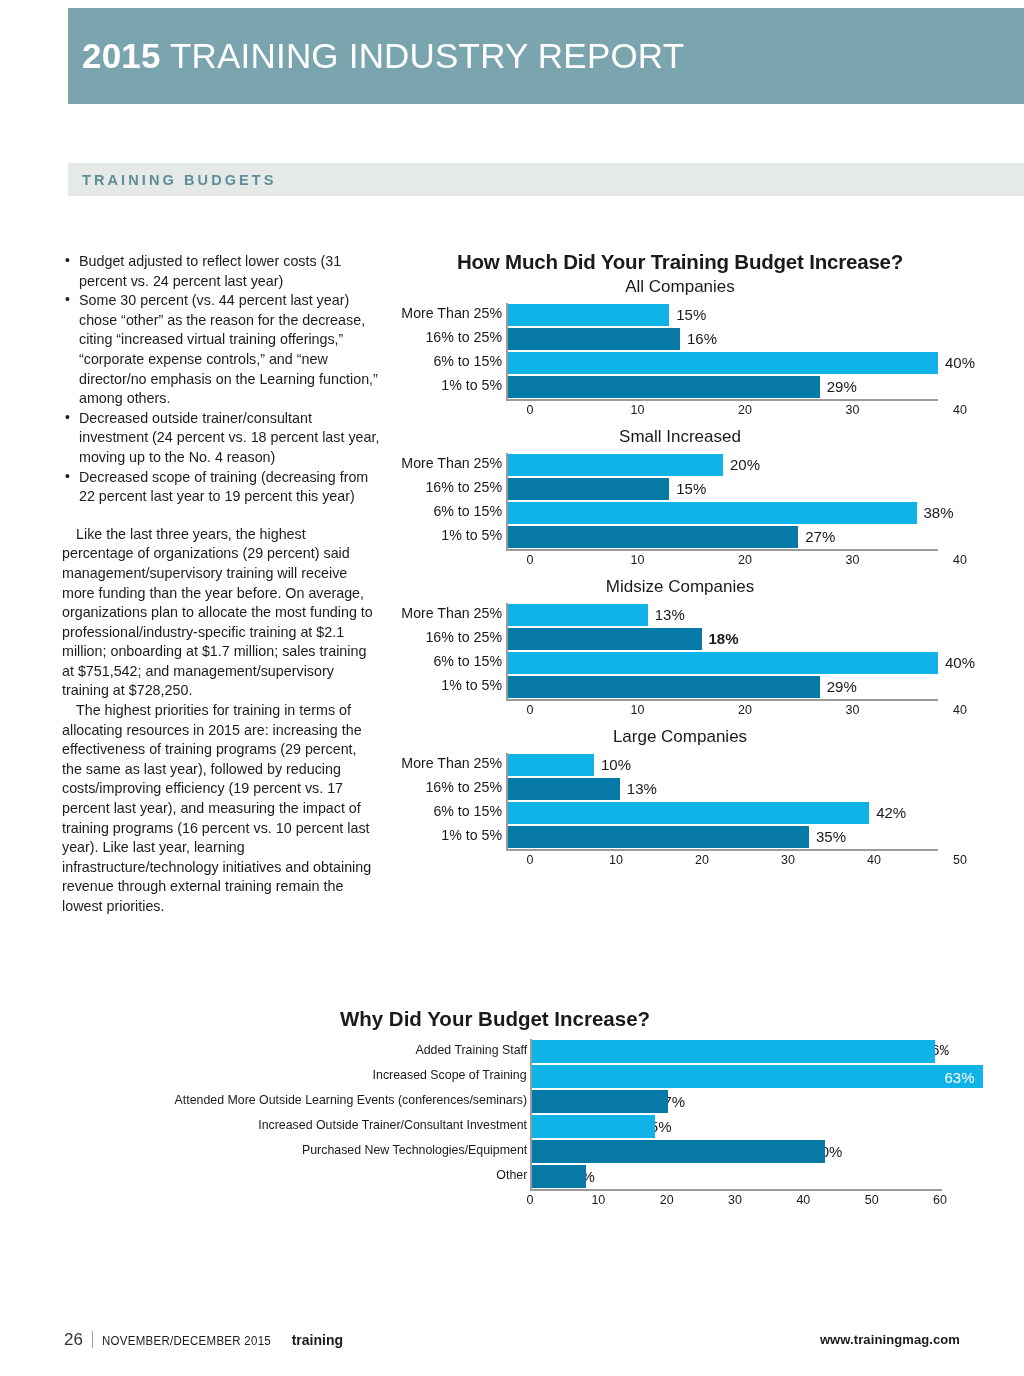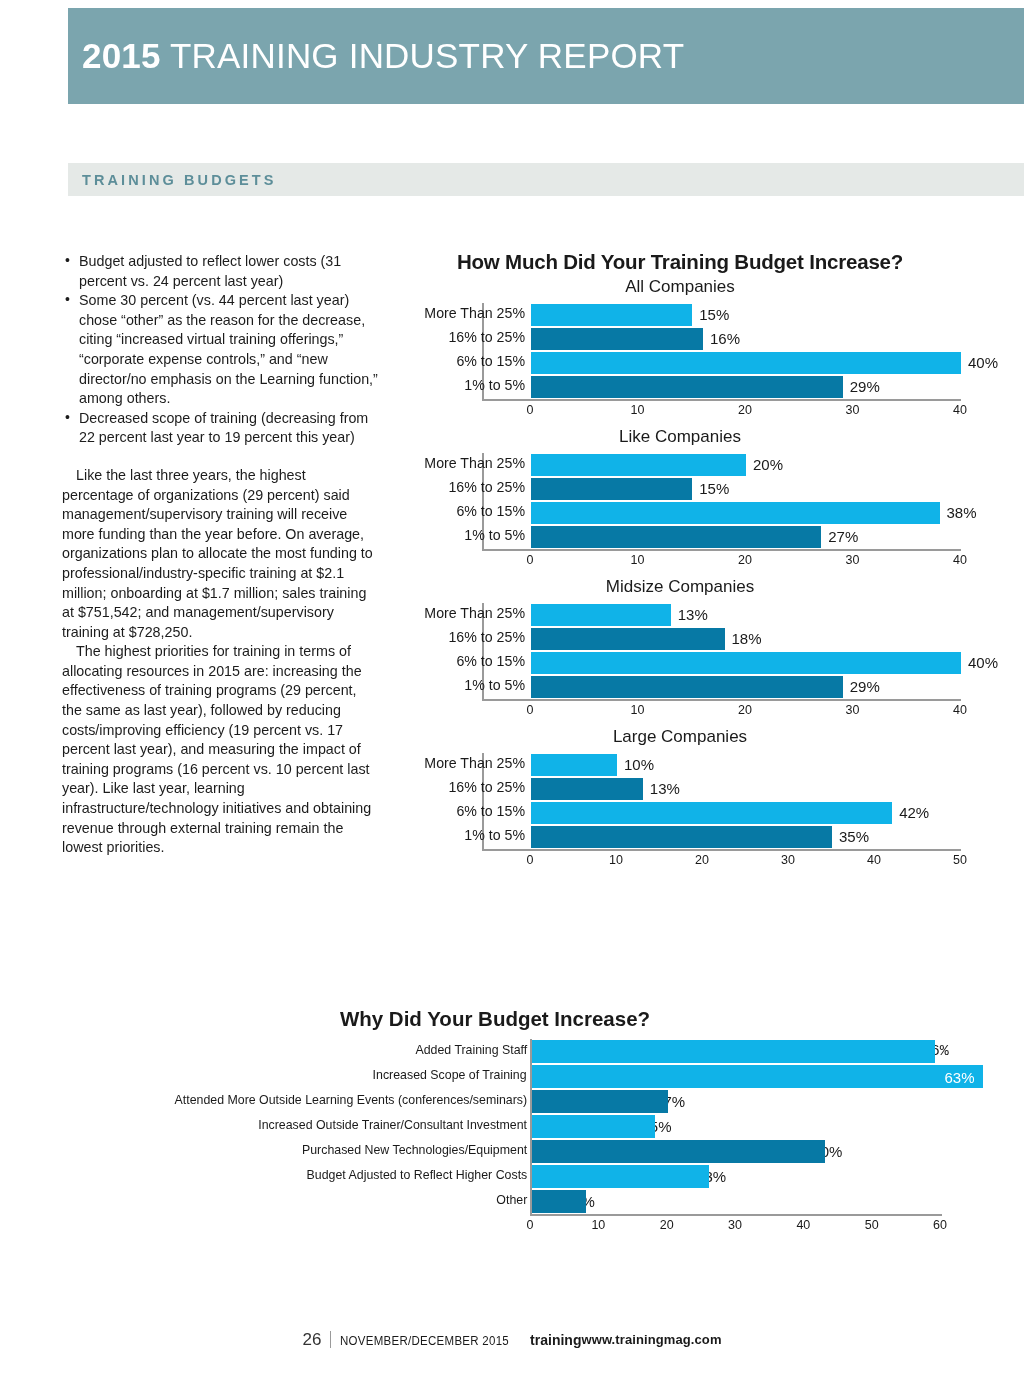--- a/index.html
+++ b/index.html
@@ -45,24 +45,23 @@
   .main-title{
     font-size:20.5px;font-weight:700;text-align:center;width:580px;
     margin:0 0 3px 0;letter-spacing:-.2px;
   }
   .sub-title{
     font-size:17px;text-align:center;width:580px;margin:0 0 6px 0;
     font-weight:400;
   }
   .panel{position:relative;width:580px;margin-bottom:6px;}
   .plot{
-    position:relative;height:96px;margin-left:92px;width:430px;
+    position:relative;height:96px;margin-left:116px;width:430px;
     border-left:2px solid #9a9a9a;border-bottom:2px solid #9a9a9a;
     box-sizing:content-box;
-    padding-left:47px;
   }
   .row{position:relative;height:24px;}
   .rowlabel{
     position:absolute;right:calc(100% + 6px);top:2px;
     font-size:14.2px;white-space:nowrap;text-align:right;
   }
   .bar{
     position:absolute;left:0;top:1px;height:22px;
   }
   .bar.l{background:#10b3e8;}
@@ -96,21 +95,21 @@
   .why-bar{position:absolute;left:0;top:1px;height:23px;padding-left:20px;}
   .why-val{
     position:absolute;top:1px;line-height:23px;font-size:15px;white-space:nowrap;
   }
   .why-val.outside{color:#1a1a1a;}
   .why-val.inside{color:#ffffff;right:8px;}
   .why-xaxis{position:relative;margin-left:430px;width:410px;height:22px;}
   
   .footer{
     position:absolute;left:64px;top:1328px;width:896px;height:22px;
-    display:flex;align-items:center;justify-content:center;
+    display:flex;align-items:center;justify-content:space-between;
   }
   .footer-left{display:flex;align-items:baseline;font-size:13px;}
   .pagenum{font-size:17px;color:#333;}
   .vrule{
     display:inline-block;width:1px;height:17px;background:#9a9a9a;
     margin:0 9px;position:relative;top:3px;
   }
   .issue{font-size:12.5px;letter-spacing:.3px;transform:scaleX(.92);
     transform-origin:left center;}
   .brand{font-size:14px;font-weight:700;margin-left:6px;}
@@ -124,20 +123,21 @@
 </div>
 
 <div class="section-band">
   <span>TRAINING BUDGETS</span>
 </div>
 
 <div class="left-col">
   <ul class="bullets">
     <li>Budget adjusted to reflect lower costs (31 percent vs. 24 percent last year)</li>
     <li>Some 30 percent (vs. 44 percent last year) chose “other” as the reason for the decrease, citing “increased virtual training offerings,” “corporate expense controls,” and “new director/no emphasis on the Learning function,” among others.</li>
+    <li>Decreased outside trainer/consultant investment (24 percent vs. 18 percent last year, moving up to the No. 4 reason)</li>
     <li>Decreased scope of training (decreasing from 22 percent last year to 19 percent this year)</li>
   </ul>
   <p class="para spaced">Like the last three years, the highest percentage of organizations (29 percent) said management/supervisory training will receive more funding than the year before. On average, organizations plan to allocate the most funding to professional/industry-specific training at $2.1 million; onboarding at $1.7 million; sales training at $751,542; and management/supervisory training at $728,250.</p>
   <p class="para">The highest priorities for training in terms of allocating resources in 2015 are: increasing the effectiveness of training programs (29 percent, the same as last year), followed by reducing costs/improving efficiency (19 percent vs. 17 percent last year), and measuring the impact of training programs (16 percent vs. 10 percent last year). Like last year, learning infrastructure/technology initiatives and obtaining revenue through external training remain the lowest priorities.</p>
 </div>
 
 <div class="chart-stack">
 
   <h2 class="main-title">How Much Did Your Training Budget Increase?</h2>
   <div class="sub-title">All Companies</div>
@@ -166,21 +166,21 @@
       </div>
     <div class="xaxis" id="xax0">
         <div class="tick" style="left: 0%;">0</div>
         <div class="tick" style="left: 25%;">10</div>
         <div class="tick" style="left: 50%;">20</div>
         <div class="tick" style="left: 75%;">30</div>
         <div class="tick" style="left: 100%;">40</div>
       </div>
   </div>
 
-  <div class="sub-title">Like Companies</div>
+  <div class="sub-title">Small Increased</div>
   <div class="panel">
     <div class="plot" id="plot1">
         <div class="row">
           <div class="rowlabel">More Than 25%</div>
           <div class="bar l" style="width: 50%;"></div>
           <div class="barval outside" style="left: calc(50% + 7px);">20%</div>
         </div>
         <div class="row">
           <div class="rowlabel">16% to 25%</div>
           <div class="bar d" style="width: 37.5%;"></div>
@@ -210,21 +210,21 @@
   <div class="panel">
     <div class="plot" id="plot2">
         <div class="row">
           <div class="rowlabel">More Than 25%</div>
           <div class="bar l" style="width: 32.5%;"></div>
           <div class="barval outside" style="left: calc(32.5% + 7px);">13%</div>
         </div>
         <div class="row">
           <div class="rowlabel">16% to 25%</div>
           <div class="bar d" style="width: 45%;"></div>
-          <div class="barval outside" style="left: calc(45% + 7px);">18%</div>
+          <div class="barval outside" style="left: calc(45% + 7px); font-weight: bold;">18%</div>
         </div>
         <div class="row">
           <div class="rowlabel">6% to 15%</div>
           <div class="bar l" style="width: 100%;"></div>
           <div class="barval outside" style="left: calc(100% + 7px);">40%</div>
         </div>
         <div class="row">
           <div class="rowlabel">1% to 5%</div>
           <div class="bar d" style="width: 72.5%;"></div>
           <div class="barval outside" style="left: calc(72.5% + 7px);">29%</div>
@@ -295,25 +295,20 @@
       </div>
       <div class="why-row">
         <div class="why-label">Increased Outside Trainer/Consultant Investment</div>
         <div class="why-val outside" style="left: calc(25% + 7px);">15%</div>
         <div class="why-bar" style="width: 25%; background: rgb(16, 179, 232);"></div>
       </div>
       <div class="why-row">
         <div class="why-label">Purchased New Technologies/Equipment</div>
         <div class="why-val outside" style="left: calc(66.6667% + 7px);">40%</div>
         <div class="why-bar" style="width: 66.6667%; background: rgb(7, 121, 165);"></div>
-      </div>
-      <div class="why-row">
-        <div class="why-label">Budget Adjusted to Reflect Higher Costs</div>
-        <div class="why-val outside" style="left: calc(38.3333% + 7px);">23%</div>
-        <div class="why-bar" style="width: 38.3333%; background: rgb(16, 179, 232);"></div>
       </div>
       <div class="why-row">
         <div class="why-label">Other</div>
         <div class="why-val outside" style="left: calc(8.33333% + 7px);">5%</div>
         <div class="why-bar" style="width: 8.33333%; background: rgb(7, 121, 165);"></div>
       </div>
     </div>
   <div class="why-xaxis" id="xax4">
       <div class="tick" style="left: 0%;">0</div>
       <div class="tick" style="left: 16.6667%;">10</div>

